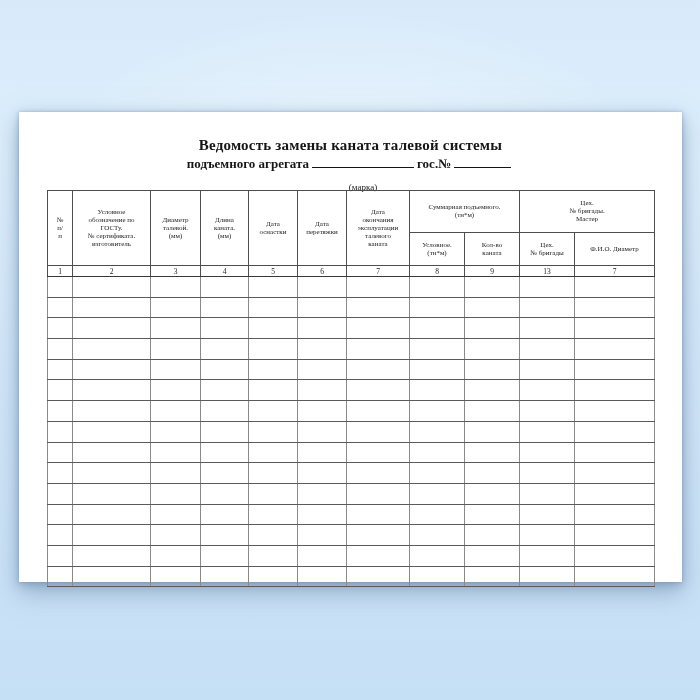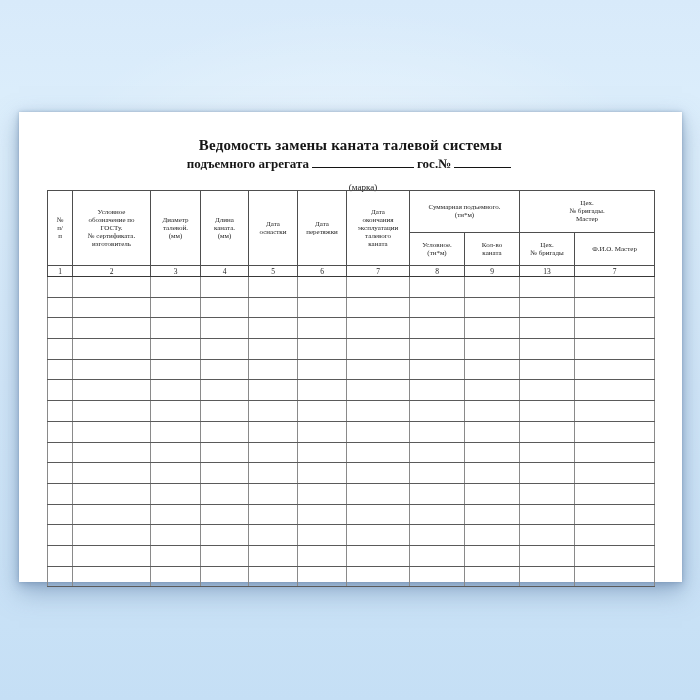--- a/index.html
+++ b/index.html
@@ -181,21 +181,21 @@
 № бригады.
 Мастер</th>
         </tr>
         <tr class="header-row-2">
           <th>Условное.
 (тн*м)</th>
           <th>Кол-во
 каната</th>
           <th>Цех.
 № бригады</th>
-          <th>Ф.И.О. Мастер</th>
+          <th>Ф.И.О. Диаметр</th>
         </tr>
         <tr class="numbers-row">
           <td>1</td>
           <td>2</td>
           <td>3</td>
           <td>4</td>
           <td>5</td>
           <td>6</td>
           <td>7</td>
           <td>8</td>

